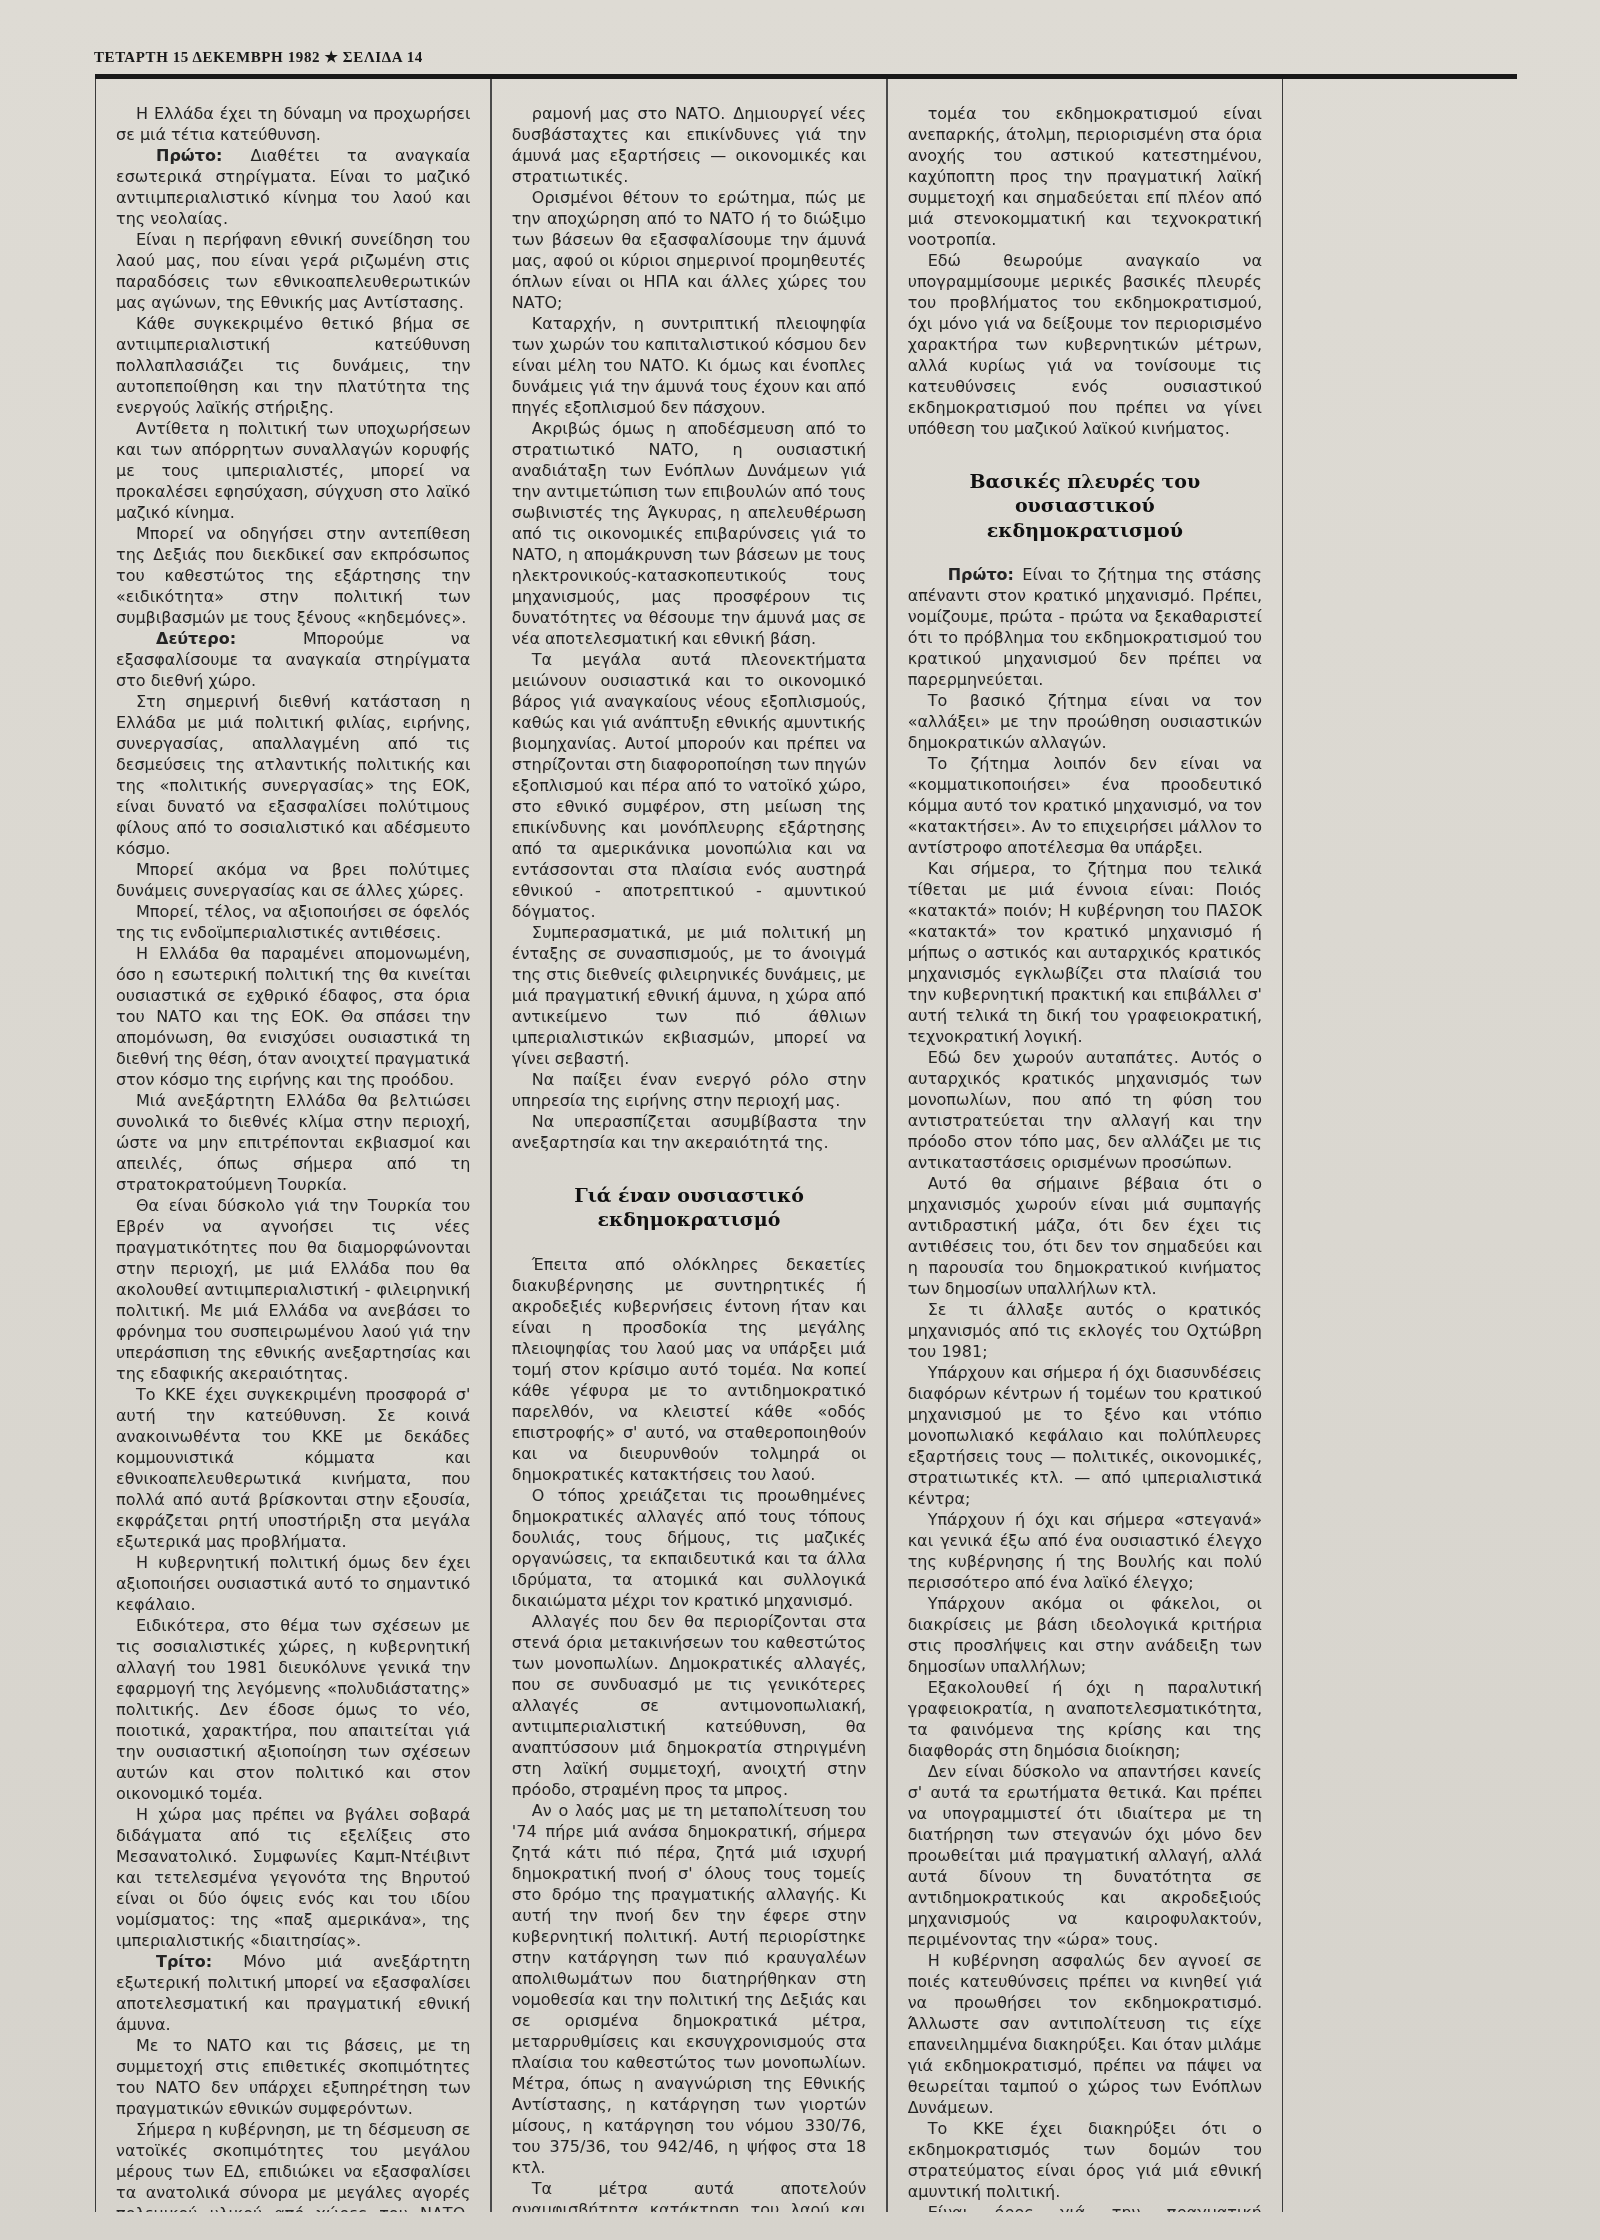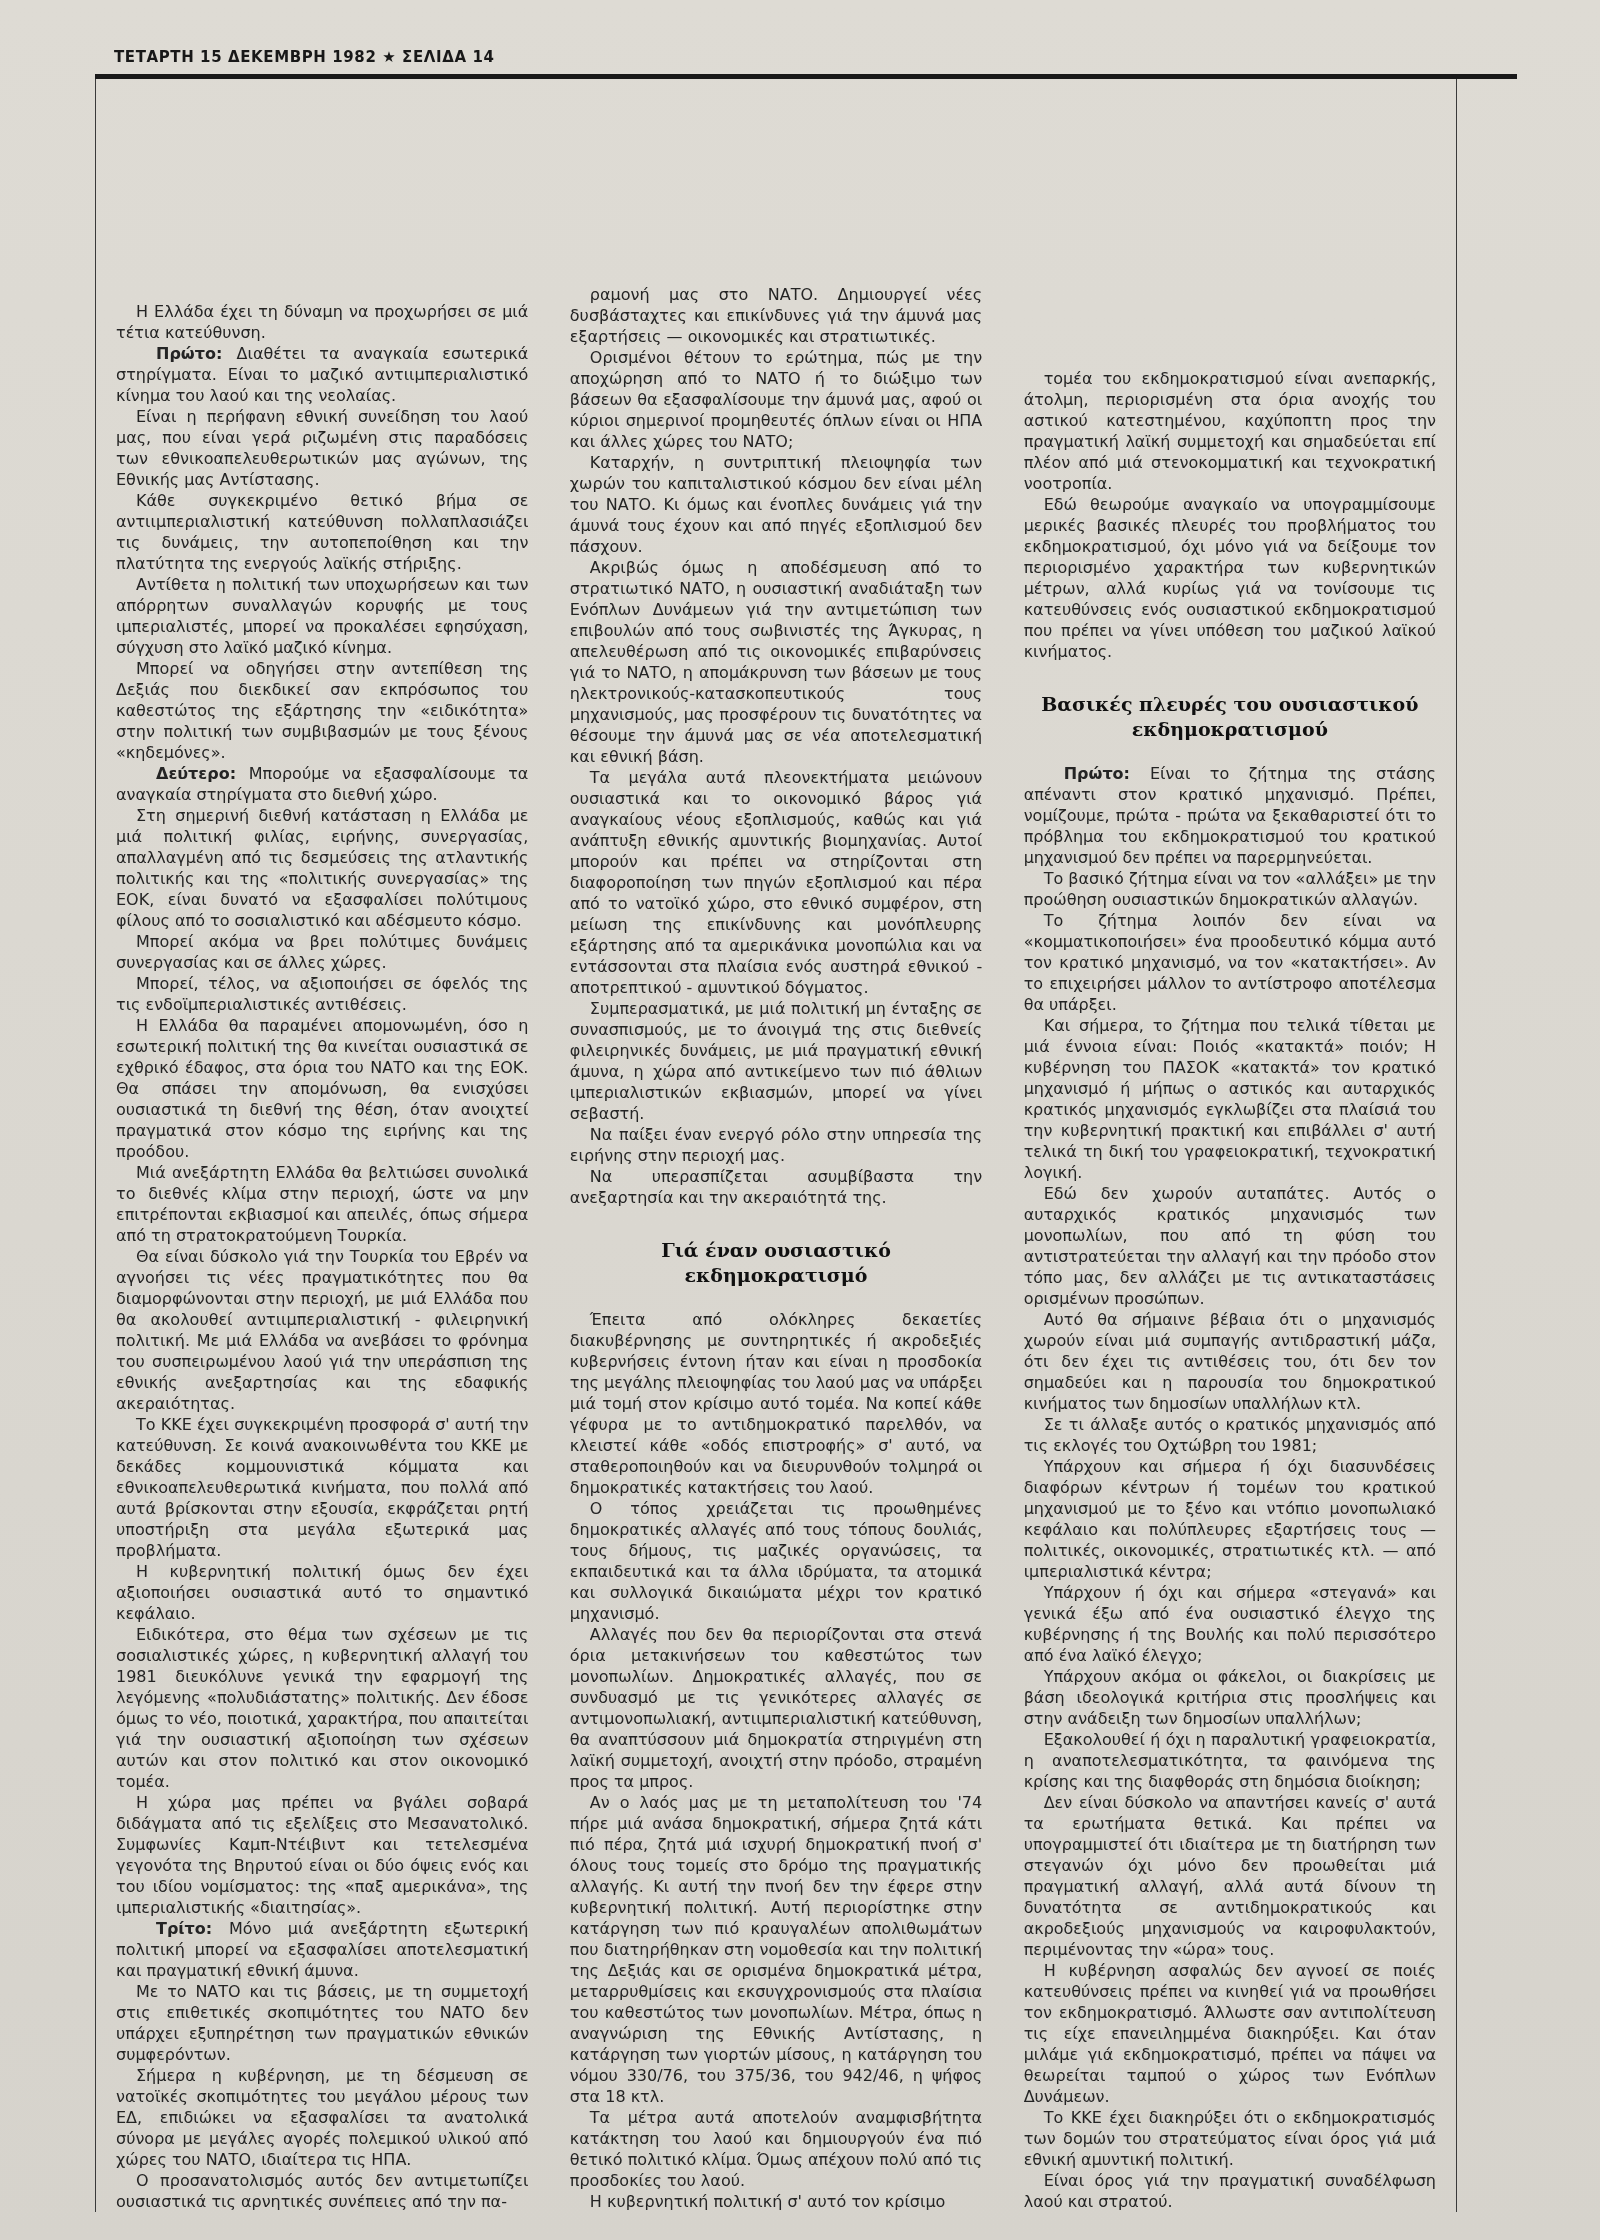--- a/index.html
+++ b/index.html
@@ -8,34 +8,34 @@
     background:#dbd8d1;
     font-family:"DejaVu Sans", sans-serif;
     color:#232323;
     position:relative;
   }
   .page {
     position:absolute; inset:0;
     background:linear-gradient(180deg,#dedbd4 0%,#dad7d0 55%,#d6d3cc 100%);
   }
   .masthead {
-    position:absolute; left:114px; top:48px;
+    position:absolute; left:94px; top:48px;
     font-size:15px; font-weight:bold; letter-spacing:0.6px; color:#181818;
     white-space:nowrap;
+    font-family:Liberation Serif, serif;
   }
   .top-rule {
     position:absolute; left:95px; width:1422px; top:74px; height:5px;
     background:#191919;
   }
   .content {
-    position:absolute; left:95px; top:79px; width:1362px; bottom:28px;
+    position:absolute; left:95px; top:79px; width:1188px; bottom:28px;
     display:flex;
     border-left:1.5px solid #3a3a3a;
     border-right:1.5px solid #3a3a3a;
-    align-items:flex-end;
   }
   .col { flex:1 1 0; padding:24px 20px 0 20px; overflow:hidden; }
   .divider { width:1.5px; background:#4a4a4a; }
   .para {
     font-size:16px; line-height:21px;
     text-align:justify; text-indent:20px;
     color:#242424;
   }
   .lead { font-weight:bold;margin-left:20px; }
   .col-heading {

